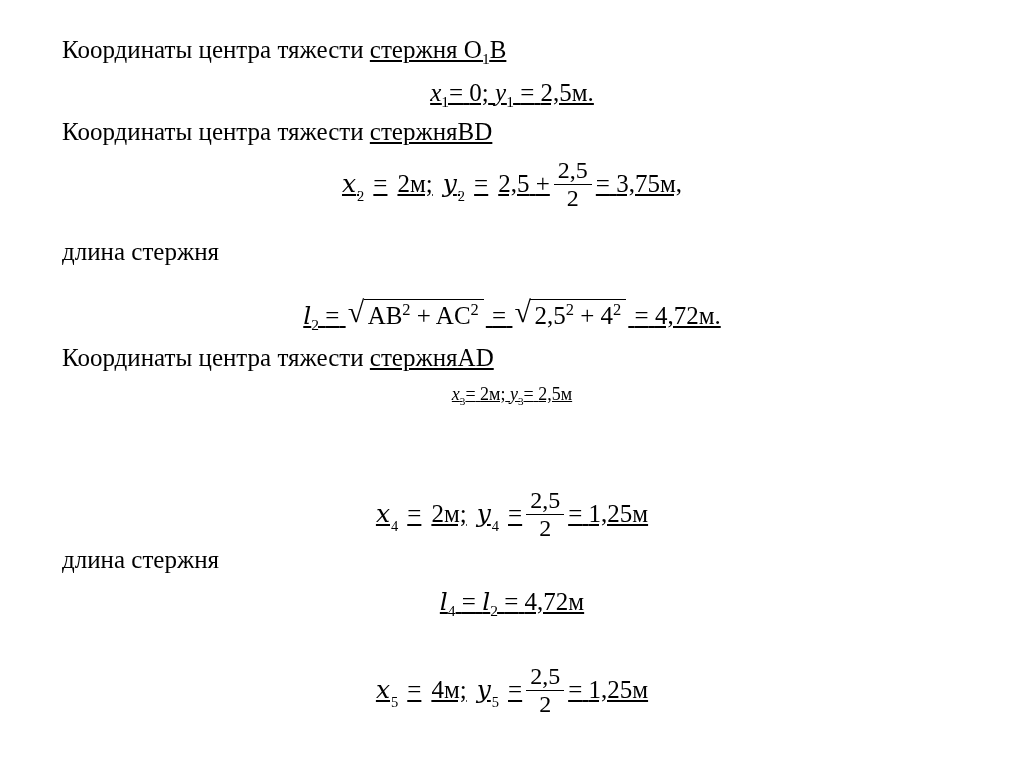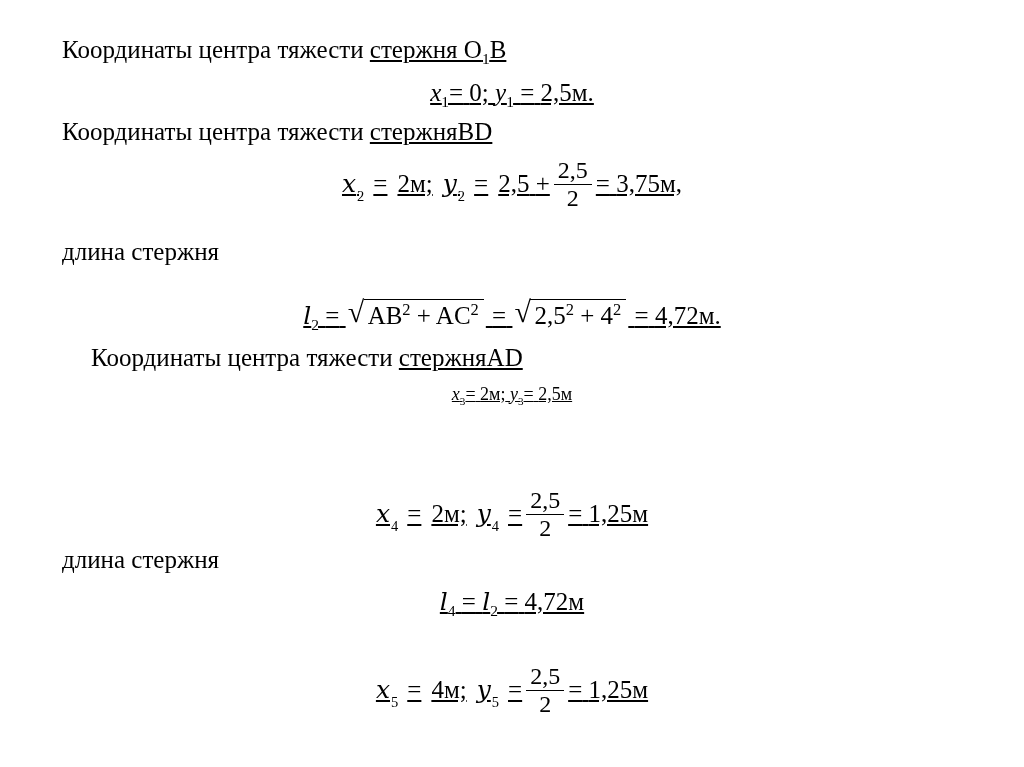--- a/index.html
+++ b/index.html
@@ -141,21 +141,21 @@
   <div class="line text-line left" style="top: 238px;">длина стержня</div>
 
   <div class="line formula centered" style="top: 283px; margin-top: 16px;">
     <span class="mathit">l</span><span class="sub">2</span> <span>=</span>
     <span class="sqrt"><span class="sign">√</span><span class="radicand"><span class="mathrm">AB</span><span class="sup">2</span> <span>+</span> <span class="mathrm">AC</span><span class="sup">2</span></span></span>
     <span>=</span>
     <span class="sqrt"><span class="sign">√</span><span class="radicand"><span>2,5</span><span class="sup">2</span> <span>+</span> <span>4</span><span class="sup">2</span></span></span>
     <span>=</span> <span>4,72м.</span>
   </div>
 
-  <div class="line text-line left" style="top: 344px; margin-left: 29px;">
+  <div class="line text-line left" style="top: 344px;">
     <span>Координаты центра тяжести </span><span class="underline">стержняAD</span>
   </div>
 
   <div class="line formula centered" style="top: 385px; font-size: 18px;">
     <span class="it">x</span><span class="sub">3</span><span>=</span> <span>2м;</span> <span class="it">y</span><span class="sub">3</span><span>=</span> <span>2,5м</span>
   </div>
 
 
   <div class="line formula centered" style="top: 490px;">
     <span class="mathit">x</span><span class="sub-low">4</span><span class="sp"></span><span>=</span><span class="sp"></span><span>2м;</span><span class="sp"></span><span class="mathit">y</span><span class="sub-low">4</span><span class="sp"></span><span>=</span><span class="frac"><span class="num">2,5</span><span class="den">2</span></span><span>=</span> <span>1,25м</span>

